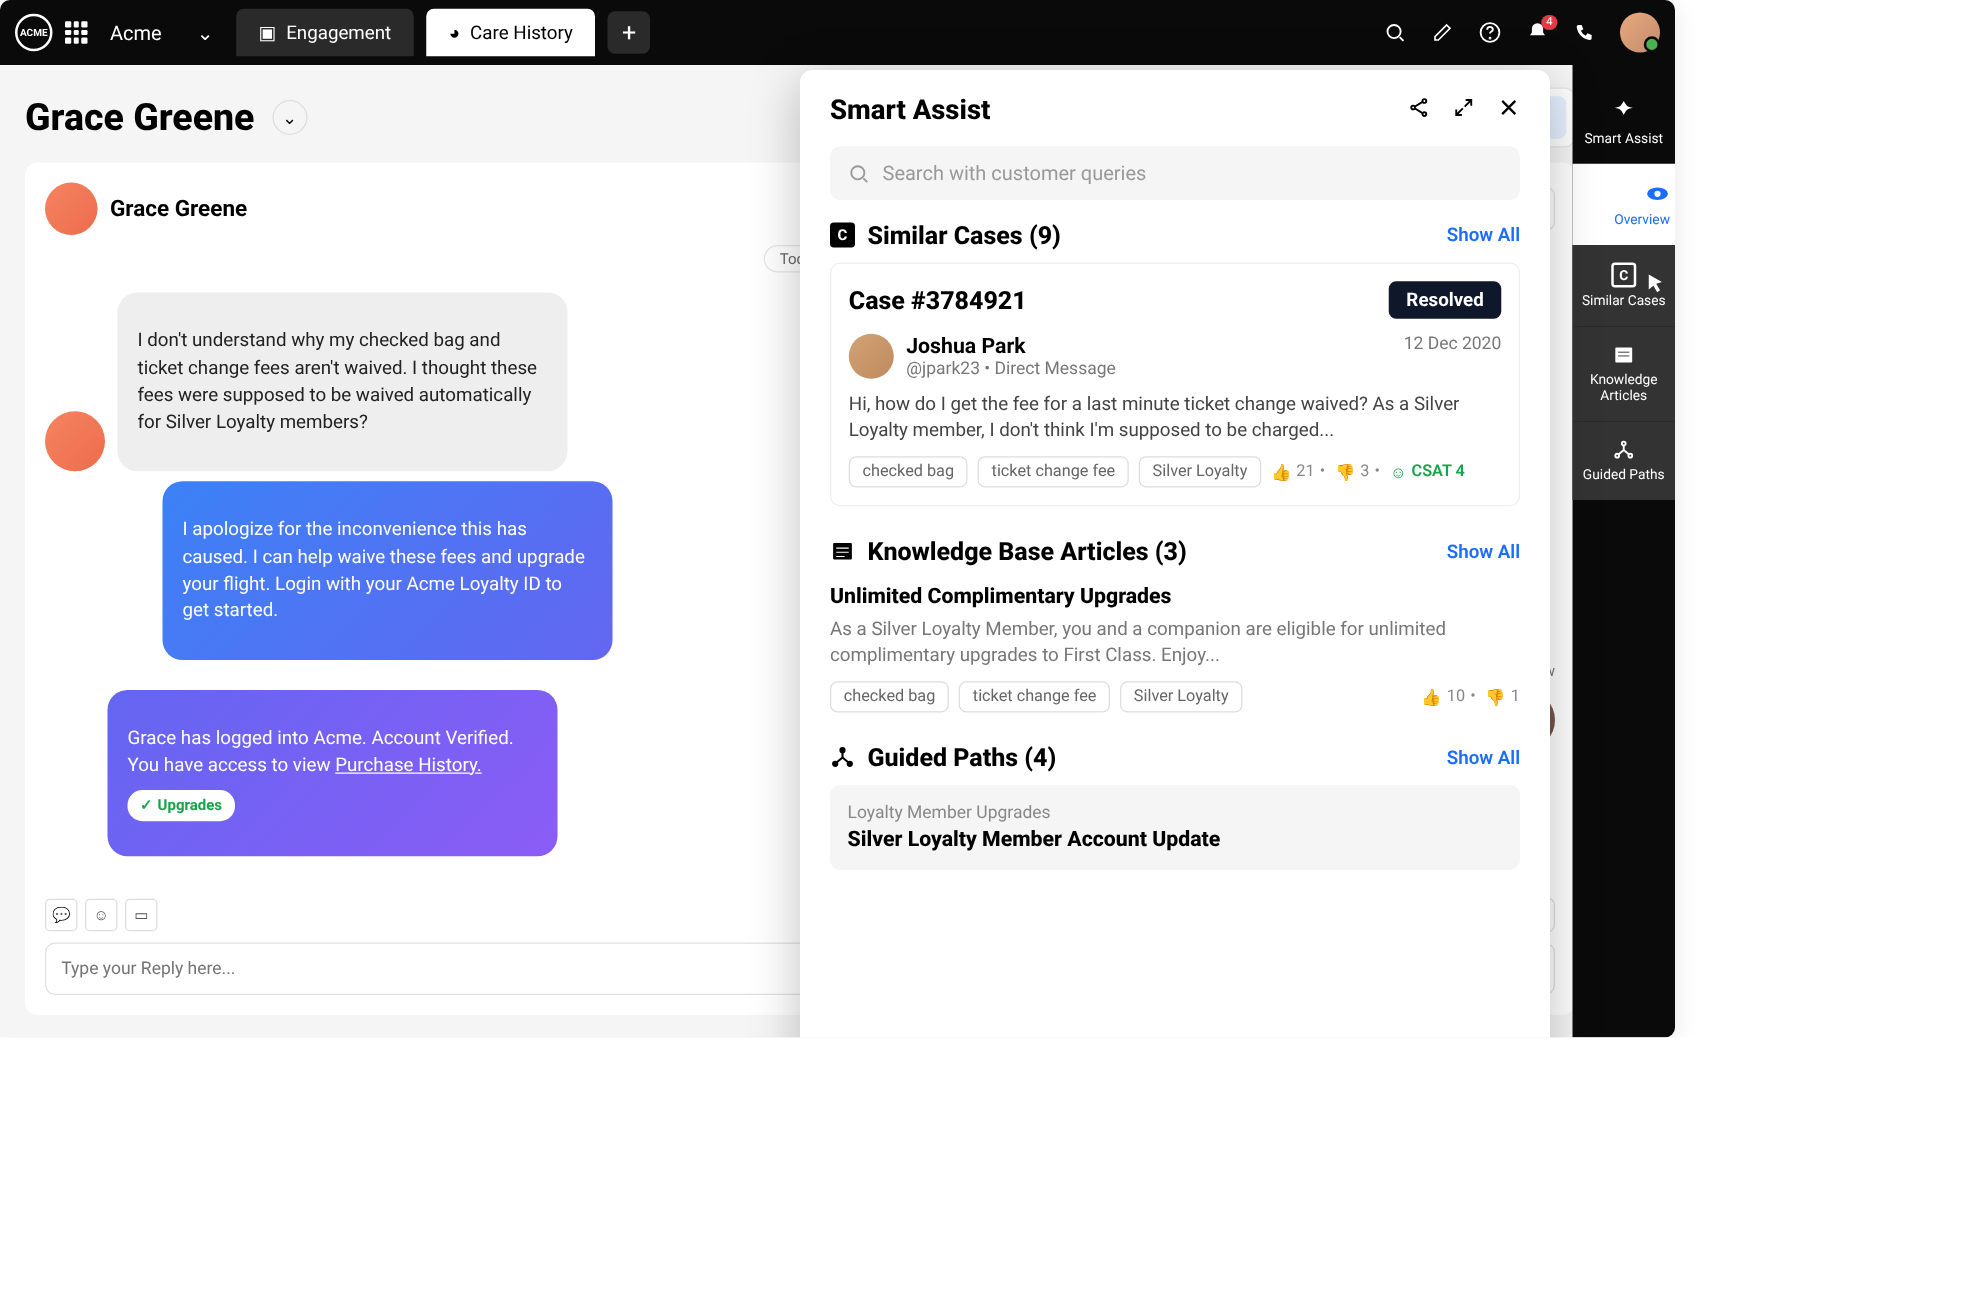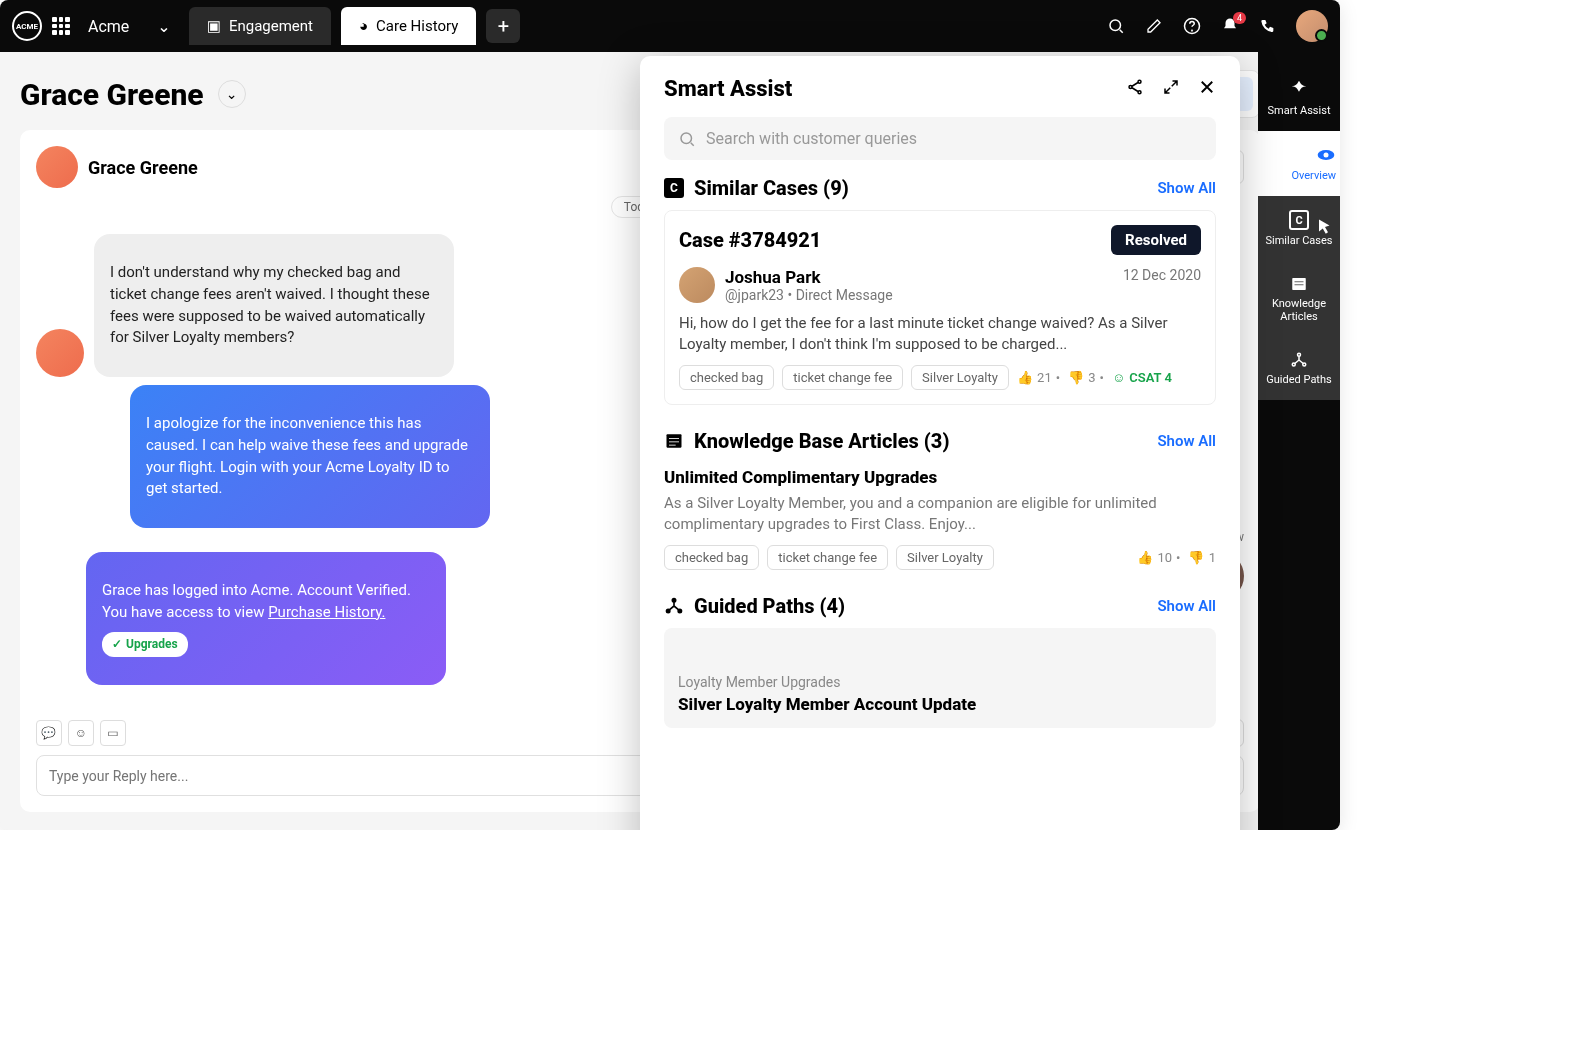--- a/index.html
+++ b/index.html
@@ -82,21 +82,21 @@
 .case-body{color:#444; font-size:15px; margin-top:10px; line-height:1.4;}
 .tag-row{display:flex; gap:8px; flex-wrap:wrap; margin-top:10px; align-items:center;}
 .tag{border:1px solid #ddd; color:#666; border-radius:6px; padding:4px 10px; font-size:13px;}
 .stat{color:#888; font-size:13px; display:flex; gap:4px; align-items:center;}
 .csat{color:#16a34a; font-weight:600;}
 .kb-card{margin-top:14px;}
 .kb-breadcrumb{color:#777; font-size:14px; display:flex; gap:4px; align-items:center;}
 .kb-title{font-weight:800; font-size:17px; margin-top:4px;}
 .kb-body{color:#777; font-size:15px; margin-top:6px; line-height:1.4;}
 .gp-card{background:#f5f5f5; border-radius:8px; padding:14px; margin-top:10px;}
-.gp-sub{color:#888; font-size:14px;margin-top:32px;}
+.gp-sub{color:#888; font-size:14px;}
 .gp-title{font-weight:800; font-size:17px; margin-top:4px;}
 
 
 .rail{ position:absolute; right:0; top:52px; bottom:0; width:82px; background:#0a0a0a; display:flex; flex-direction:column; align-items:center; padding-top:12px;}
 .rail-item{width:100%; padding:14px 4px; display:flex; flex-direction:column; align-items:center; gap:4px; color:#fff; font-size:11px; text-align:center;}
 .rail-item.light{background:#fff; color:#1a6dff;align-items:flex-end;}
 .rail-item.selected{background:#333;}
 .rail-icon{width:20px; height:20px; border:2px solid currentColor; border-radius:3px; display:flex; align-items:center; justify-content:center;}
 .cursor-icon{position:absolute; width:18px; height:18px;}
 

